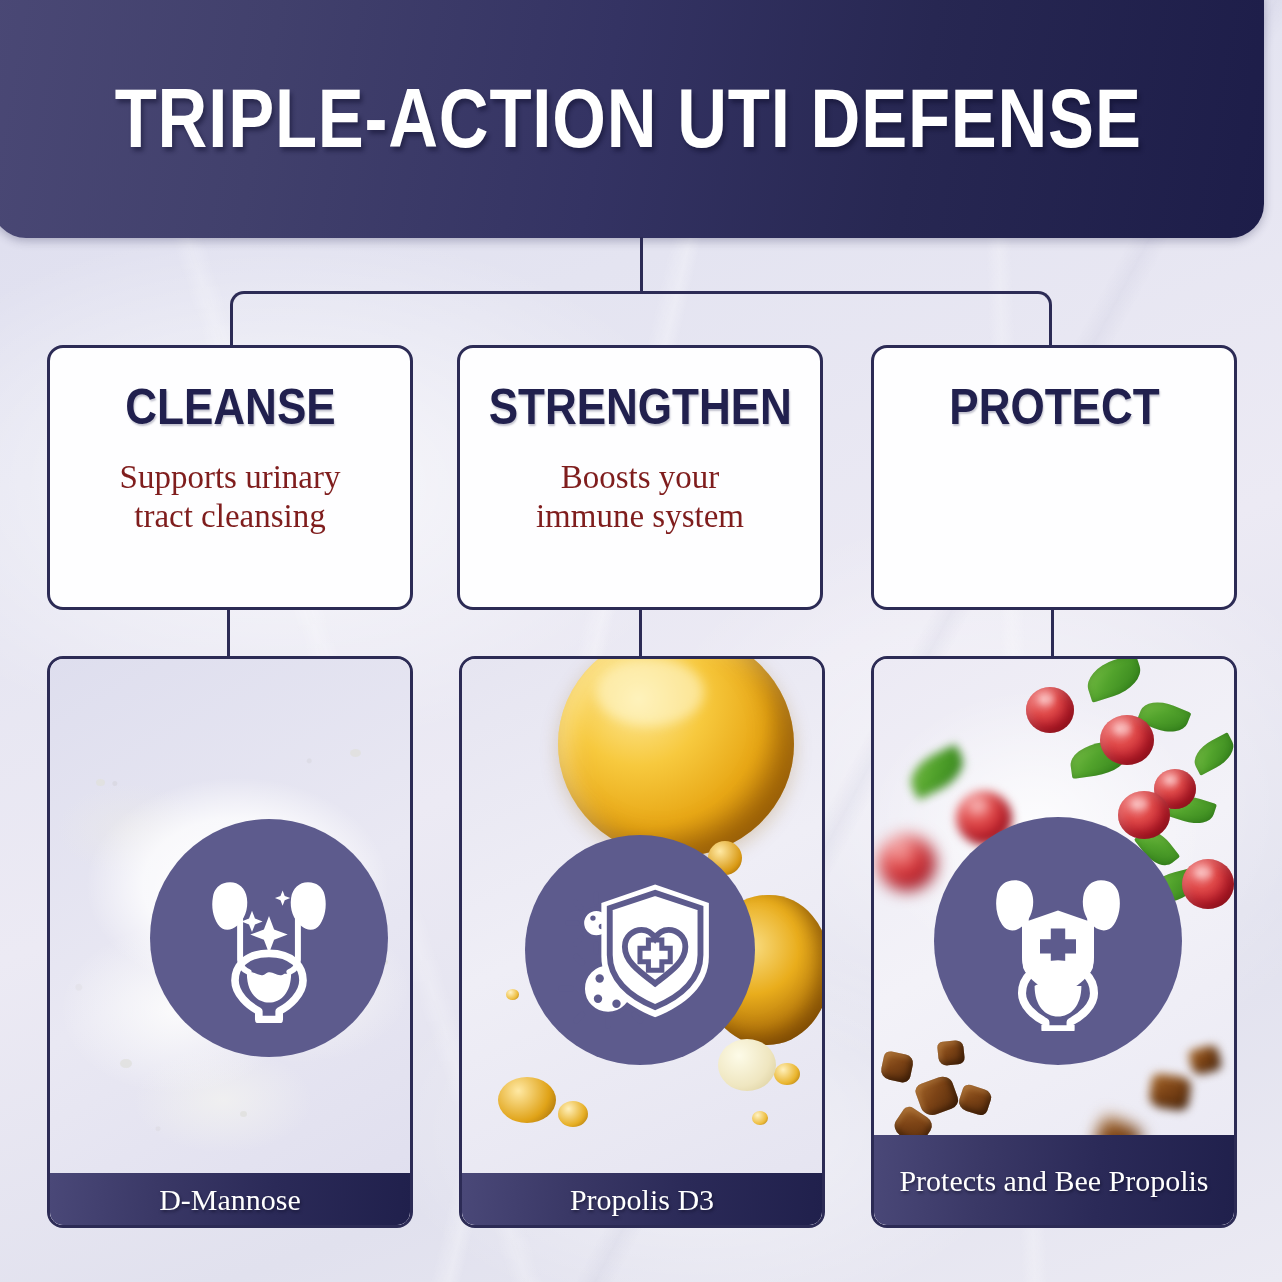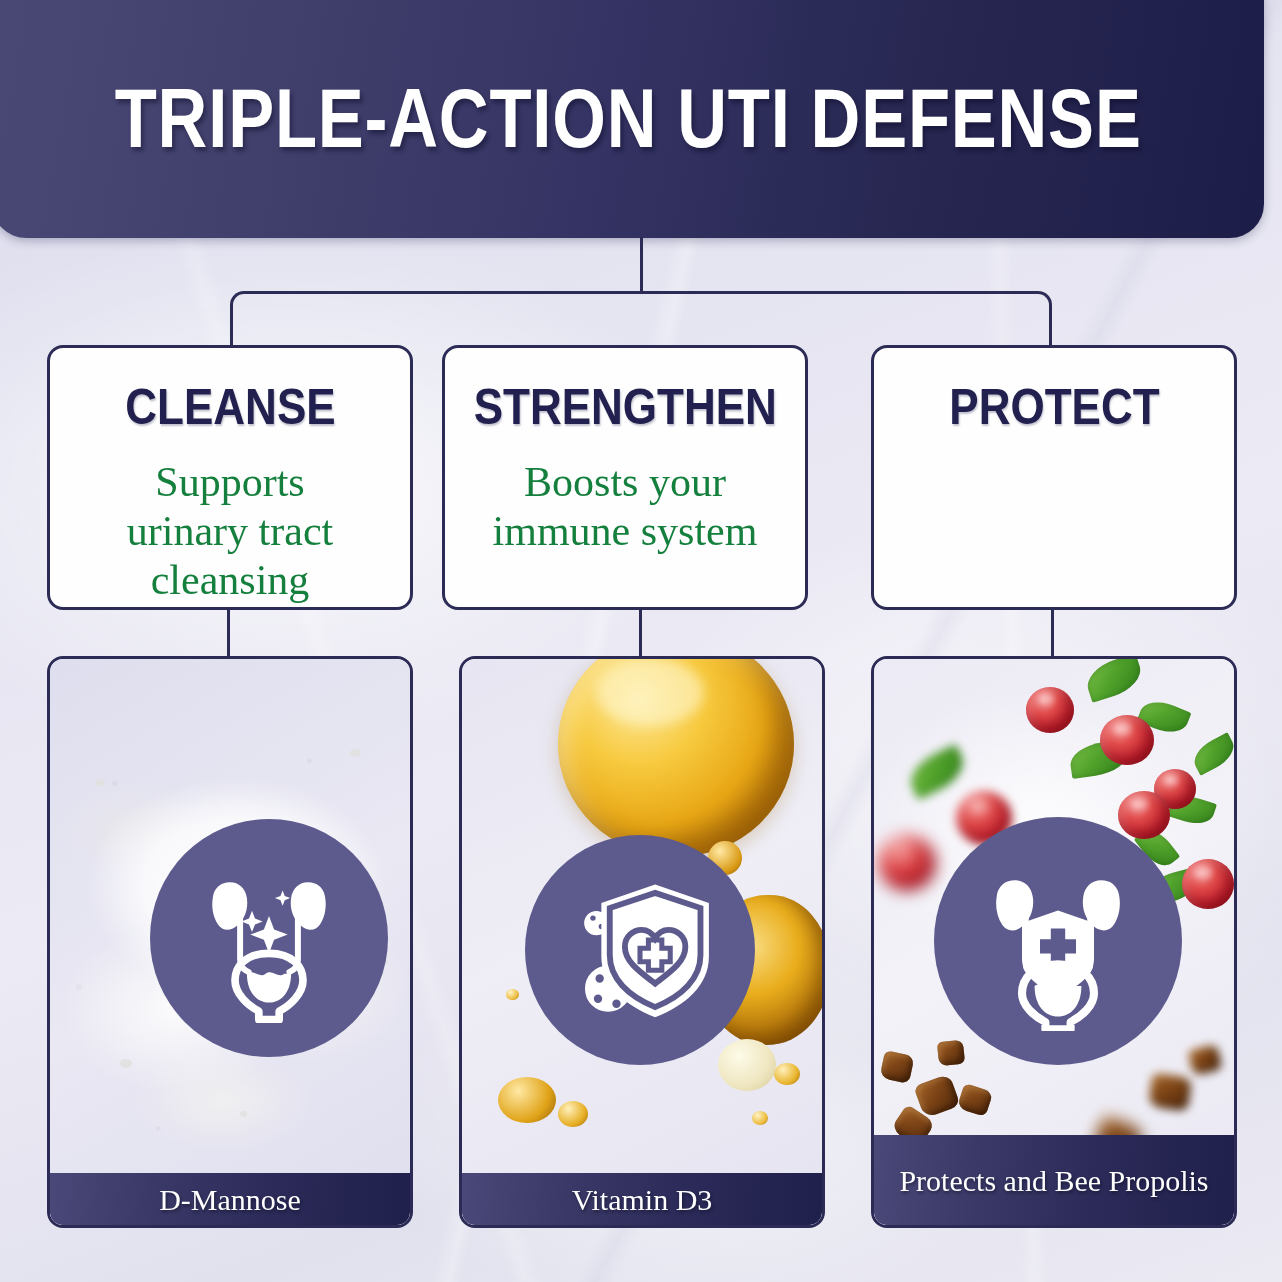--- a/index.html
+++ b/index.html
@@ -65,35 +65,35 @@
   
   .tcard{
     position:absolute;top:345px;width:366px;height:265px;
     background:#fefeff;
     border:3px solid #2c2b55;border-radius:16px;
     box-sizing:border-box;
     display:flex;flex-direction:column;align-items:center;justify-content:flex-start;
     padding-top:34px;
   }
   .tcard.c1{left:47px;}
-  .tcard.c2{left:442px;}
+  .tcard.c2{left:457px;}
   .tcard.c3{left:871px;}
   .tcard-title{
     color:#21204e;
     font-family:"Liberation Sans Narrow","Liberation Sans",sans-serif;
     font-weight:bold;font-size:50px;letter-spacing:0px;
     transform:scaleX(.88);transform-origin:center;
     text-shadow:1px 2px 2px rgba(40,40,80,.28);
     white-space:nowrap;line-height:1;
   }
   .tcard-desc{
     margin-top:26px;
-    color:#15803d;
+    color:#7f1d1d;
     font-family:"Liberation Serif", serif;
-    font-size:42px;line-height:1.17;text-align:center;
+    font-size:33px;line-height:1.17;text-align:center;
     max-width:270px;
   }
 
   
   .icard{
     position:absolute;top:656px;width:366px;height:572px;
     border:3px solid #2c2b55;border-radius:16px;
     box-sizing:border-box;
     overflow:hidden;
   }
@@ -293,21 +293,21 @@
           <circle cx="74" cy="142" r="5" fill="#5d5b8d" stroke="none"></circle>
           <circle cx="50" cy="158" r="5" fill="#5d5b8d" stroke="none"></circle>
           <circle cx="72" cy="164" r="5" fill="#5d5b8d" stroke="none"></circle>
         </g>
         <path d="M118 22 L182 44 L182 108 C182 142 154 166 118 180 C82 166 54 142 54 108 L54 44 Z" fill="#ffffff" stroke="#5d5b8d" stroke-width="0"></path>
         <path d="M118 32 L172 50 L172 106 C172 134 150 155 118 168 C86 155 64 134 64 106 L64 50 Z" fill="none" stroke="#5d5b8d" stroke-width="7"></path>
         <path d="M118 140 C100 126 82 114 82 96 C82 84 92 76 102 76 C110 76 115 81 118 86 C121 81 126 76 134 76 C144 76 154 84 154 96 C154 114 136 126 118 140 Z" fill="none" stroke="#5d5b8d" stroke-width="7"></path>
         <path d="M110 88 L126 88 L126 98 L136 98 L136 114 L126 114 L126 124 L110 124 L110 114 L100 114 L100 98 L110 98 Z" fill="none" stroke="#5d5b8d" stroke-width="6"></path>
       </svg>
     </div>
-    <div class="labelbar one">Vitamin D3</div>
+    <div class="labelbar one">Propolis D3</div>
   </div>
 
   <div class="icard c3">
     <div class="icard-photo photo-berry">
       <div class="leaf" style="left:212px;top:2px;width:56px;height:34px;transform:rotate(-18deg);"></div>
       <div class="leaf" style="left:266px;top:44px;width:48px;height:28px;transform:rotate(22deg);"></div>
       <div class="leaf" style="left:196px;top:84px;width:58px;height:32px;transform:rotate(-8deg);"></div>
       <div class="leaf" style="left:318px;top:82px;width:44px;height:26px;transform:rotate(-28deg);"></div>
       <div class="leaf" style="left:296px;top:138px;width:44px;height:26px;transform:rotate(18deg);"></div>
       <div class="leaf" style="left:262px;top:176px;width:42px;height:26px;transform:rotate(52deg);"></div>

